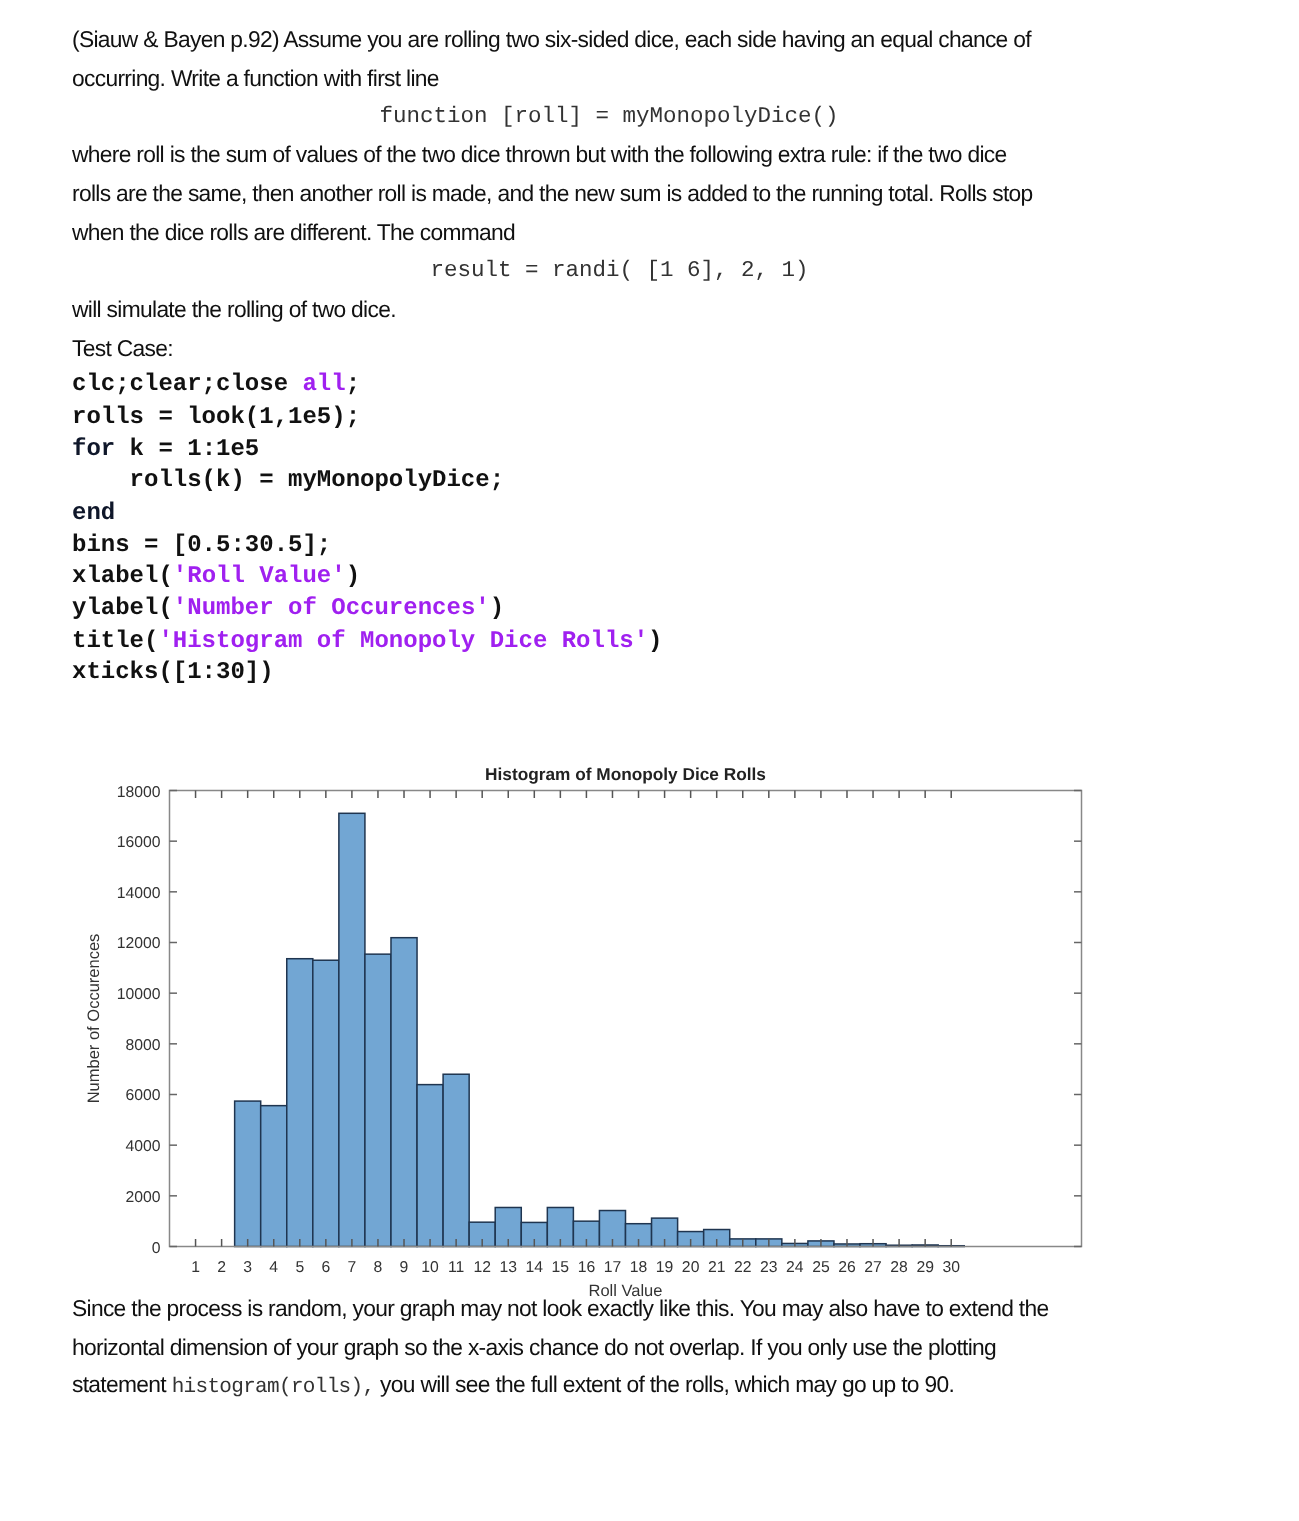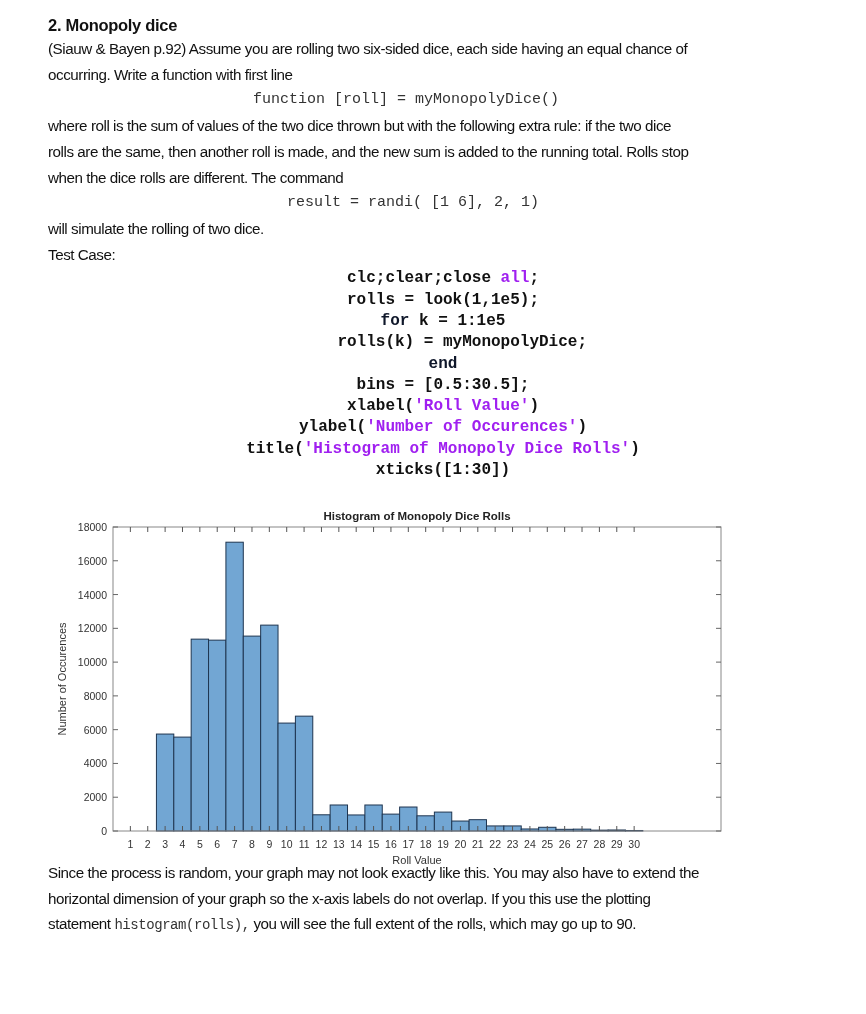--- a/index.html
+++ b/index.html
@@ -4,31 +4,30 @@
 <style>
   html, body { margin: 0; padding: 0; background: #ffffff; }
   body { width: 866px; height: 1014px; position: relative; overflow: hidden; font-family: "Liberation Sans", sans-serif; color: #111; }
   .doc { position: absolute; left: 48px; top: 14px; width: 790px; }
   .title { font-family: "Liberation Sans", sans-serif; font-weight: bold; font-size: 16.5px; line-height: 22px; margin: 0; letter-spacing: -0.3px; }
   .para { font-size: 15.2px; line-height: 25.7px; margin: 0; letter-spacing: -0.45px; }
   .code-center { font-family: "Liberation Mono", monospace; font-size: 15px; line-height: 25.7px; color: #333; letter-spacing: 0px; white-space: pre; }
   .fn-line { padding-left: 205px; }
   .res-line { padding-left: 239px; }
   .mono-inline { font-family: "Liberation Mono", monospace; font-size: 14px; color: #333; }
-  .matlab { font-family: "Liberation Mono", monospace; font-weight: bold; font-size: 16px; line-height: 21.3px; white-space: pre; margin: 0; color: #111; text-align: center; }
+  .matlab { font-family: "Liberation Mono", monospace; font-weight: bold; font-size: 16px; line-height: 21.3px; white-space: pre; margin: 0; color: #111; }
   .kw { color: #0f172a; }
   .str { color: #a020f0; }
   .chart { position: absolute; left: 0; top: 500px; width: 866px; height: 380px; }
   .closing { position: absolute; left: 48px; top: 860px; width: 790px; }
 </style>
 </head>
 <body>
 
 <div class="doc">
-  <p class="title">2. Monopoly dice</p>
   <p class="para">(Siauw &amp; Bayen p.92) Assume you are rolling two six-sided dice, each side having an equal chance of</p>
   <p class="para">occurring. Write a function with first line</p>
   <div class="code-center fn-line">function [roll] = myMonopolyDice()</div>
   <p class="para">where roll is the sum of values of the two dice thrown but with the following extra rule: if the two dice</p>
   <p class="para">rolls are the same, then another roll is made, and the new sum is added to the running total. Rolls stop</p>
   <p class="para">when the dice rolls are different.  The command</p>
   <div class="code-center res-line">result = randi( [1 6], 2, 1)</div>
   <p class="para">will simulate the rolling of two dice.</p>
   <p class="para">Test Case:</p>
 
@@ -200,15 +199,15 @@
       <line x1="634.1428571428571" y1="831" x2="634.1428571428571" y2="826" stroke="#555"></line>
       <line x1="634.1428571428571" y1="527" x2="634.1428571428571" y2="532" stroke="#555"></line>
       <text x="634.1428571428571" y="848" text-anchor="middle" font-family="Liberation Sans, sans-serif" font-size="10.5" fill="#333">30</text>
     </g>
   <text id="chart-xlabel" x="417" y="864" text-anchor="middle" font-family="Liberation Sans, sans-serif" font-size="11" fill="#333">Roll Value</text>
   <text id="chart-ylabel" x="0" y="0" transform="translate(66,679) rotate(-90)" text-anchor="middle" font-family="Liberation Sans, sans-serif" font-size="11" fill="#333">Number of Occurences</text>
 </svg>
 
 <div class="closing">
   <p class="para">Since the process is random, your graph may not look exactly like this. You may also have to extend the</p>
-  <p class="para">horizontal dimension of your graph so the x-axis labels do not overlap. If you this use the plotting</p>
+  <p class="para">horizontal dimension of your graph so the x-axis chance do not overlap. If you only use the plotting</p>
   <p class="para"><span>statement </span><span class="mono-inline">histogram(rolls),</span><span> you will see the full extent of the rolls, which may go up to 90.</span></p>
 </div>
 
 </body></html>

